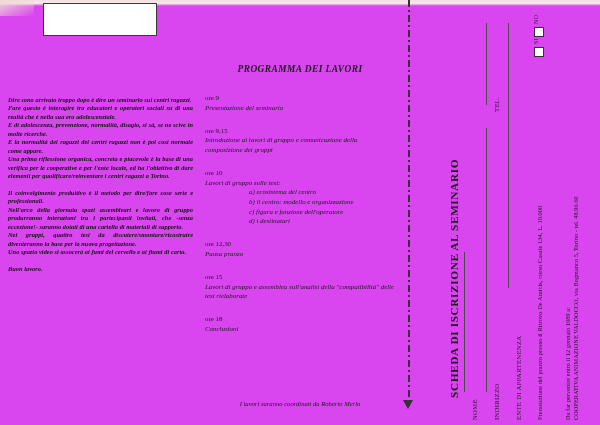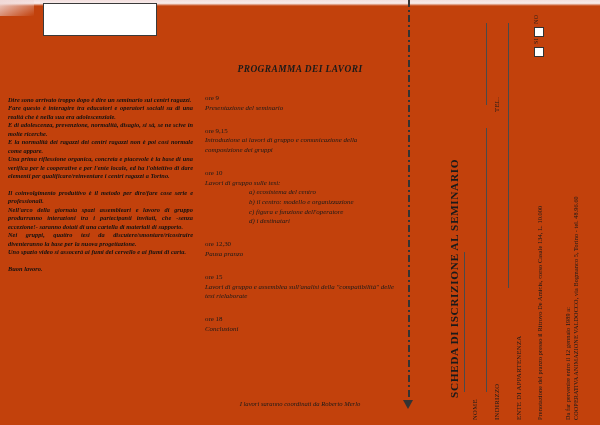--- a/index.html
+++ b/index.html
@@ -4,21 +4,21 @@
 <title>Scheda di iscrizione al seminario</title>
 <style>
   html,body{margin:0;padding:0;}
   body{
     width:600px;height:425px;overflow:hidden;
     background:#ffffff;
     font-family:"Liberation Serif", serif;
     color:#1a1a1a;
     position:relative;
   }
-  .page{position:absolute;inset:0;background:#c2410c;}
+  .page{position:absolute;inset:0;background:#d946ef;}
 
   
   .scan-tint{
     position:absolute;left:0;top:0;width:600px;height:6px;
     background:linear-gradient(to bottom,#f3dedd 0%,#f8eceb 55%,rgba(255,255,255,0) 100%);
     pointer-events:none;
   }
   .scan-tint-left{
     position:absolute;left:0;top:0;width:34px;height:16px;
     background:linear-gradient(to bottom right,#f0d8d6,rgba(255,255,255,0));

